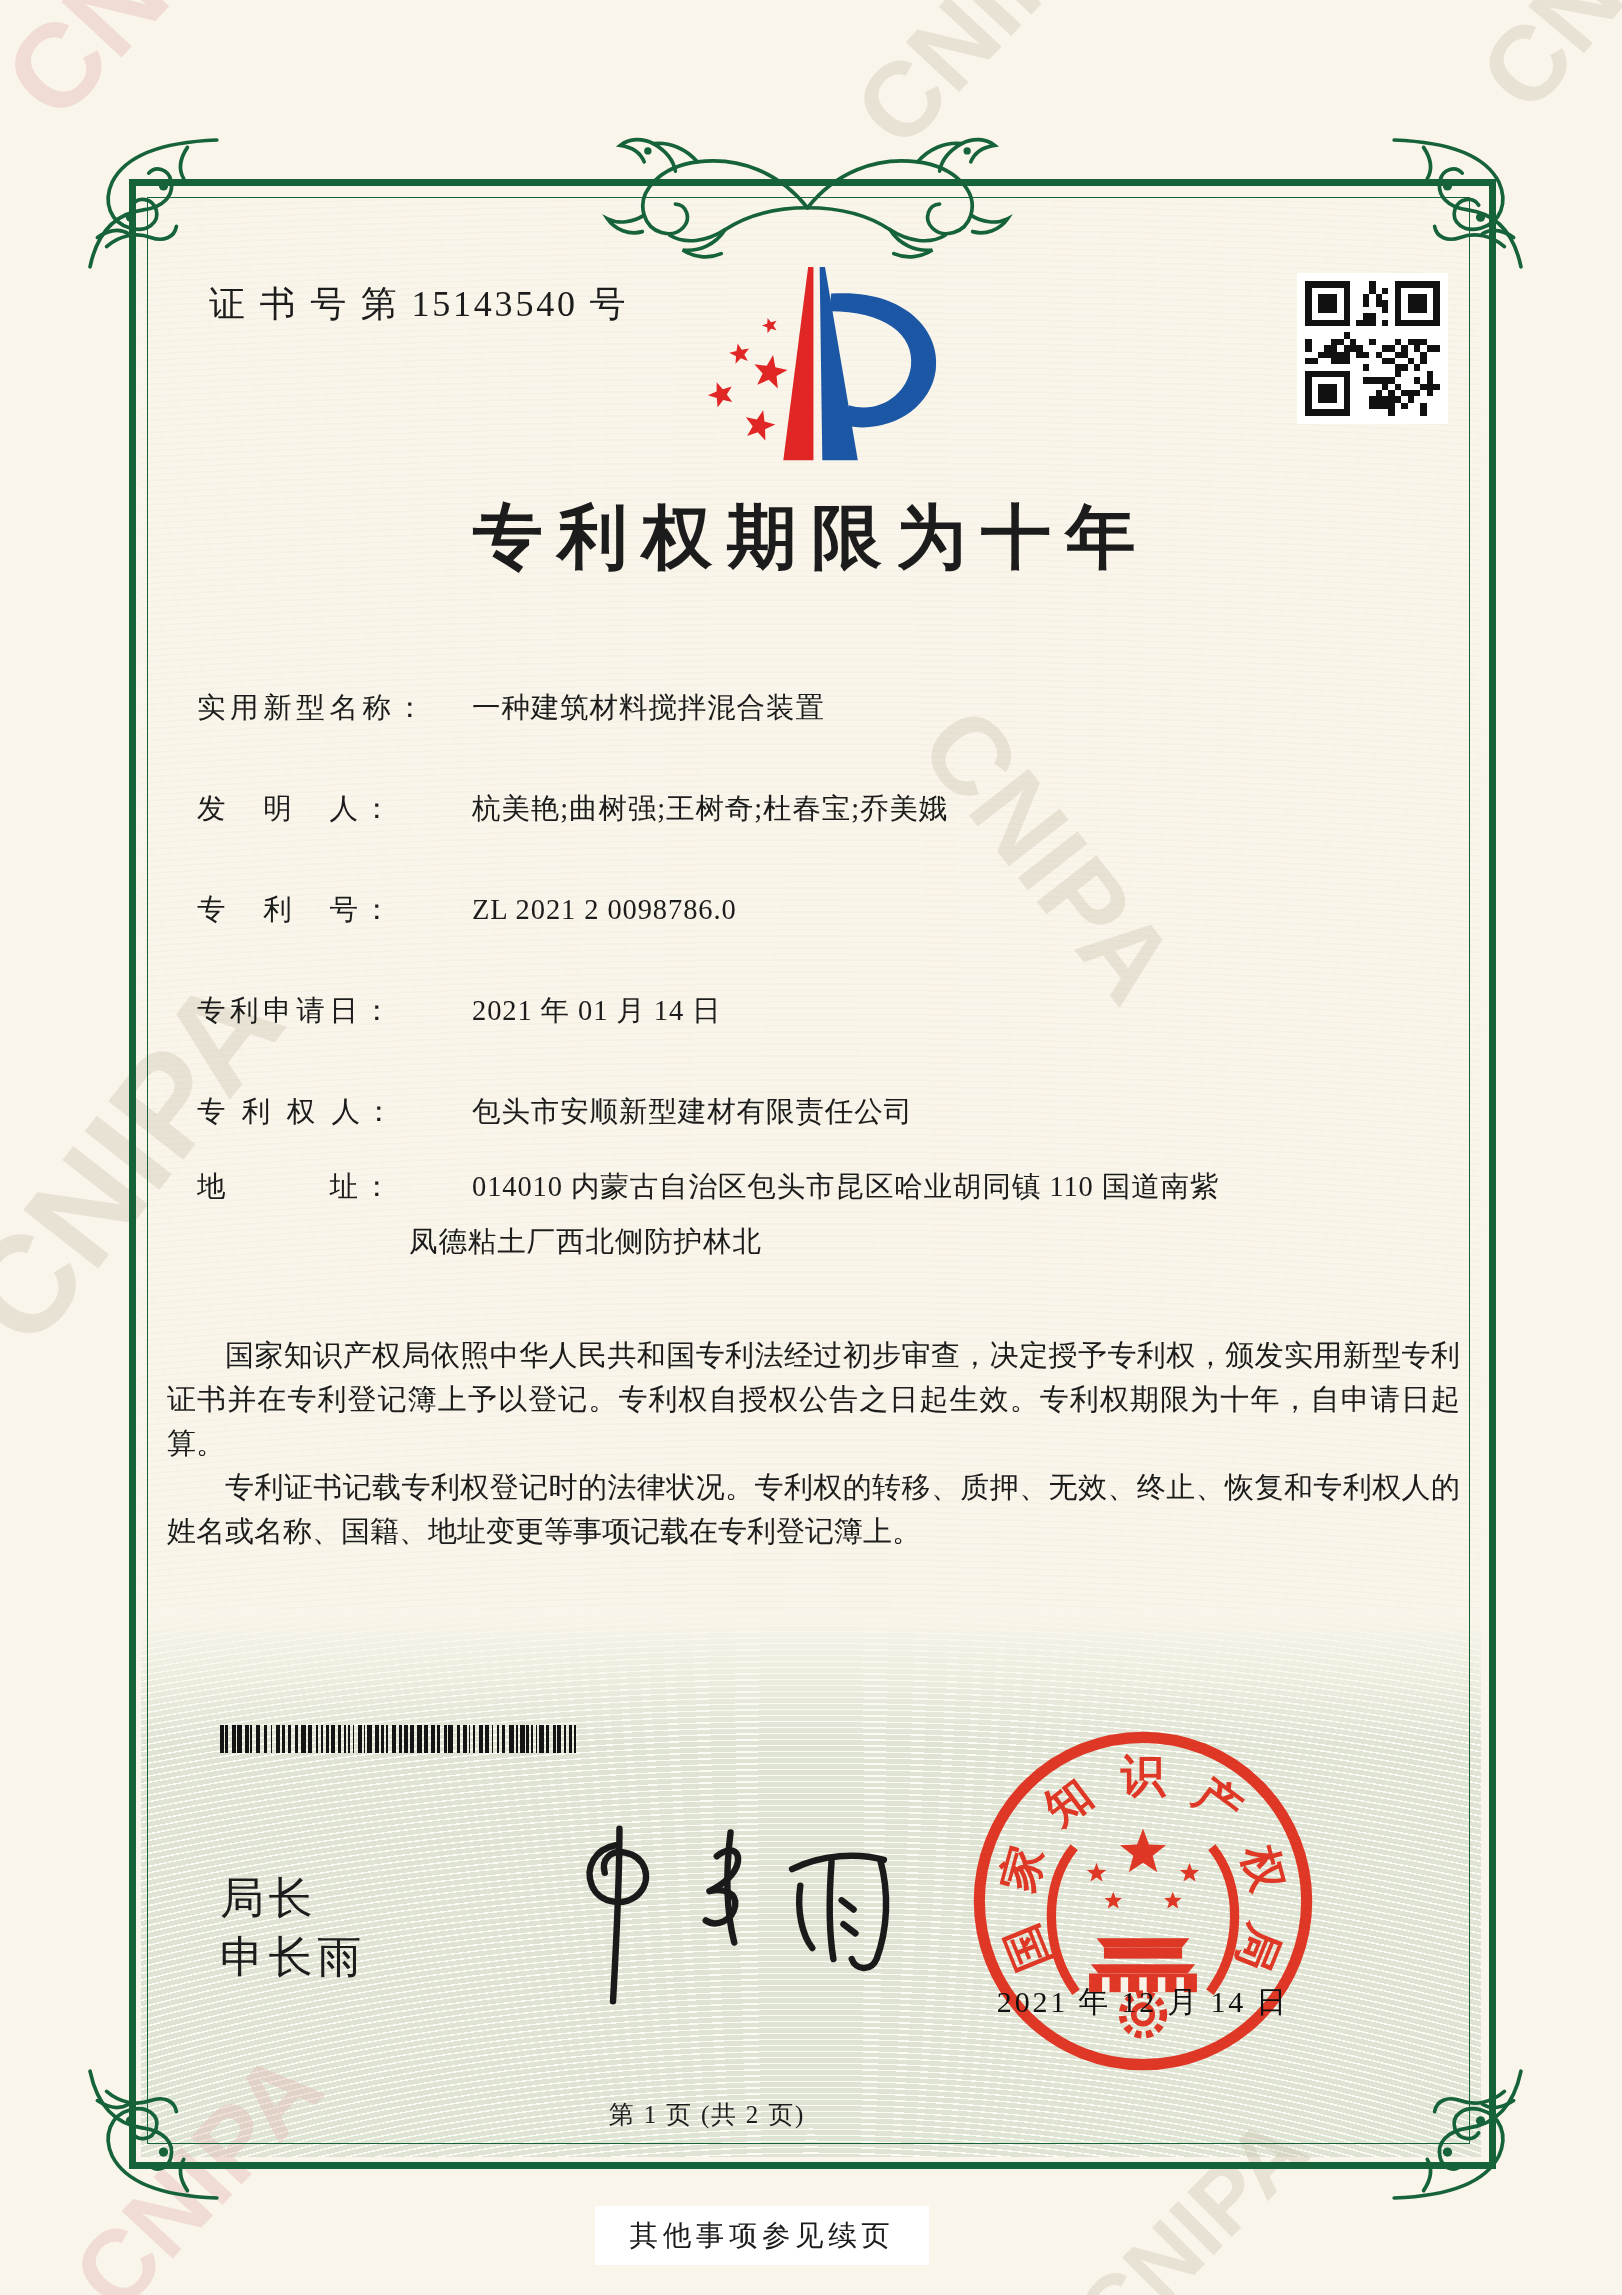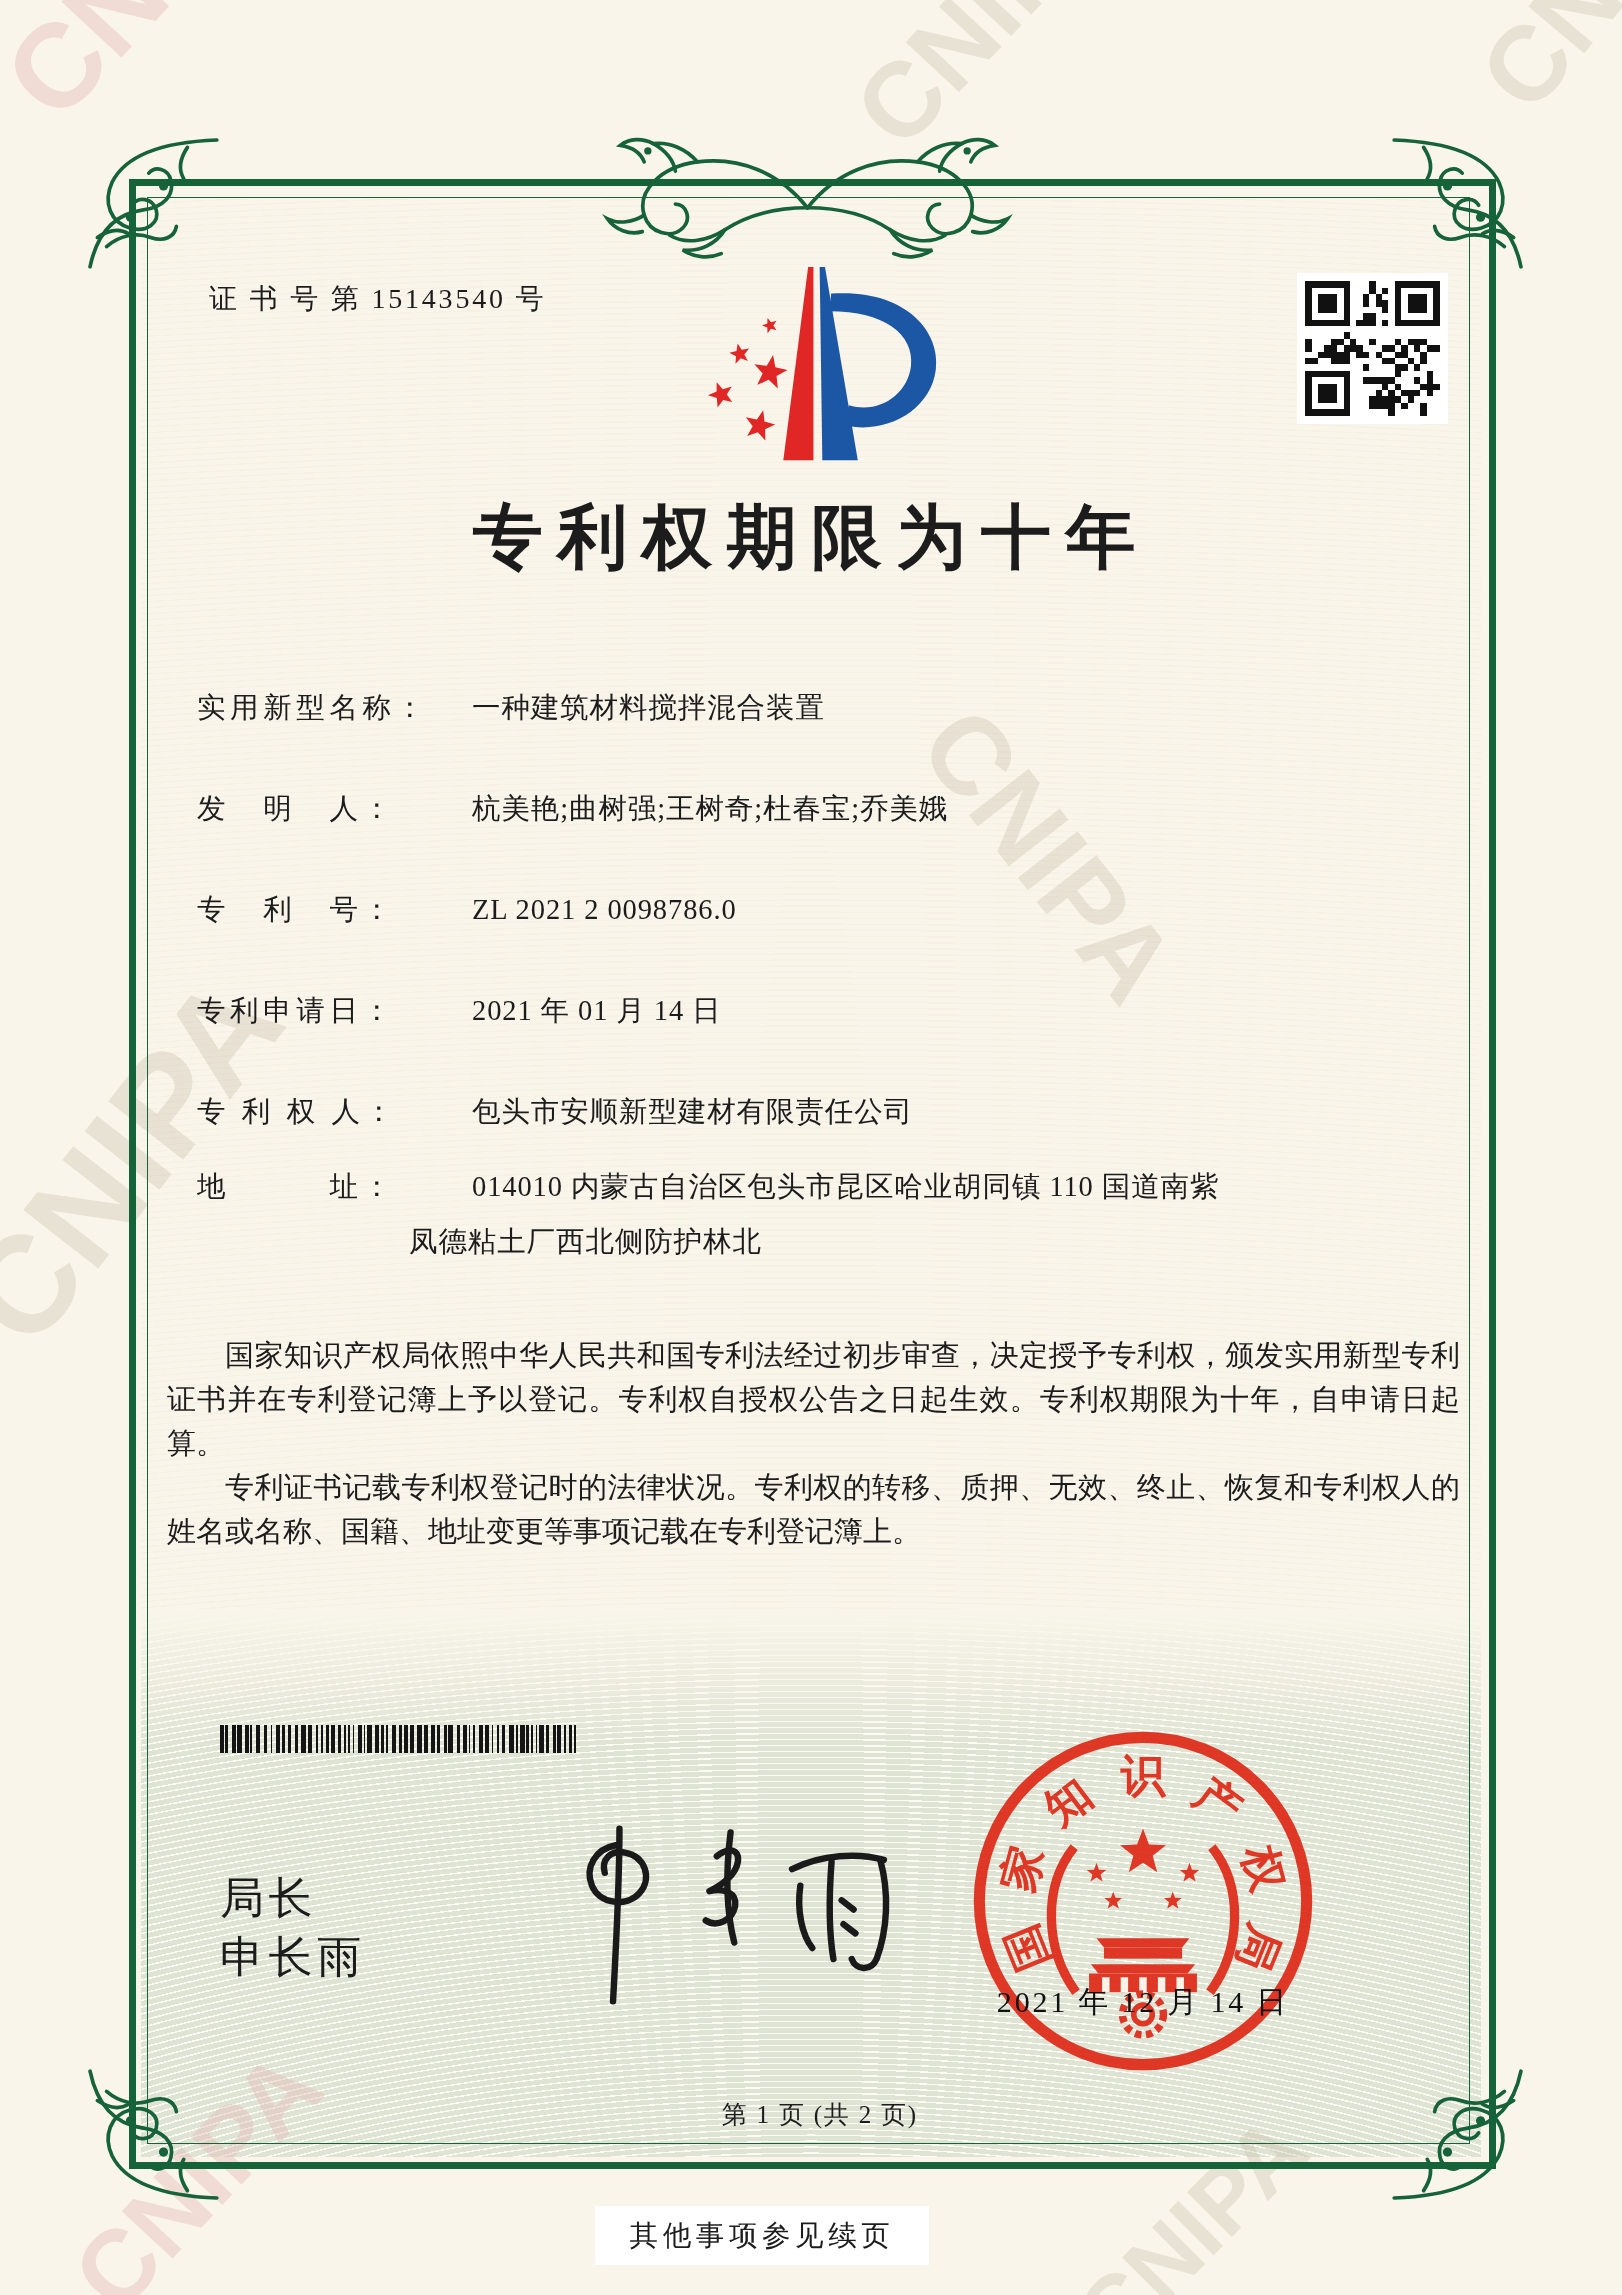--- a/index.html
+++ b/index.html
@@ -22,21 +22,21 @@
             rgba(253,253,246,0) 0 9.2px, rgba(253,253,246,0.95) 9.2px 12px);}
   .waves::before{content:"";position:absolute;left:0;top:0;width:100%;height:138px;
          background:linear-gradient(#f9f5ea, rgba(249,245,234,0));}
   
   .faint-tex{position:absolute;left:141px;top:199px;width:1340px;height:1410px;z-index:0;opacity:.35;
          background-image:repeating-radial-gradient(ellipse 1745px 872px at 50% 230%,
             rgba(240,233,214,0) 0 9.2px, rgba(238,231,211,0.8) 9.2px 12px);}
   
   .orn{position:absolute;z-index:3;pointer-events:none;}
   
-  .cert-no{position:absolute;left:209px;top:280px;font-size:28px;letter-spacing:2.8px;z-index:3;}
+  .cert-no{position:absolute;left:209px;top:280px;font-size:36px;letter-spacing:2.8px;z-index:3;}
   .logo{position:absolute;left:684px;top:253px;z-index:3;}
   .qr-wrap{position:absolute;left:1297px;top:273px;background:#fff;padding:8.3px;z-index:3;}
   .qr{display:grid;grid-template-columns:repeat(21,6.4px);grid-auto-rows:6.4px;}
   .qr i{display:block;}
   .qr i.b{background:#111;}
   .title{position:absolute;left:0;top:491px;width:1623px;text-align:center;z-index:3;
          font-size:70px;font-weight:900;letter-spacing:14.7px;margin:0;}
   
   .row{position:absolute;left:197px;white-space:nowrap;font-size:28.5px;z-index:3;}
   .row .lbl{display:inline-block;min-width:275px;letter-spacing:4.6px;}
@@ -53,21 +53,21 @@
   .barcode i.b{background:#141414;}
   
   .sig-label{position:absolute;left:220px;font-size:44px;letter-spacing:4.6px;z-index:3;
              font-family:"Liberation Sans","DejaVu Sans",sans-serif;}
   .signature{position:absolute;left:546px;top:1814px;z-index:4;}
   
   .seal{position:absolute;left:957px;top:1715px;z-index:4;opacity:.93;}
   .seal-date{position:absolute;left:987px;top:1982px;width:312px;text-align:center;z-index:5;
              font-size:30px;letter-spacing:2.8px;color:#111;}
   
-  .page-info{position:absolute;left:496px;top:2098px;width:422px;text-align:right;
+  .page-info{position:absolute;left:496px;top:2098px;width:422px;text-align:center;
              font-size:25px;letter-spacing:1.8px;z-index:3;}
   .cont-note{position:absolute;left:595px;top:2206px;width:334px;height:59px;background:#ffffff;
              display:flex;align-items:center;justify-content:center;z-index:3;
              font-size:28.5px;letter-spacing:4.6px;}
 </style>
 </head>
 <body>
 
 <div class="page">
 

